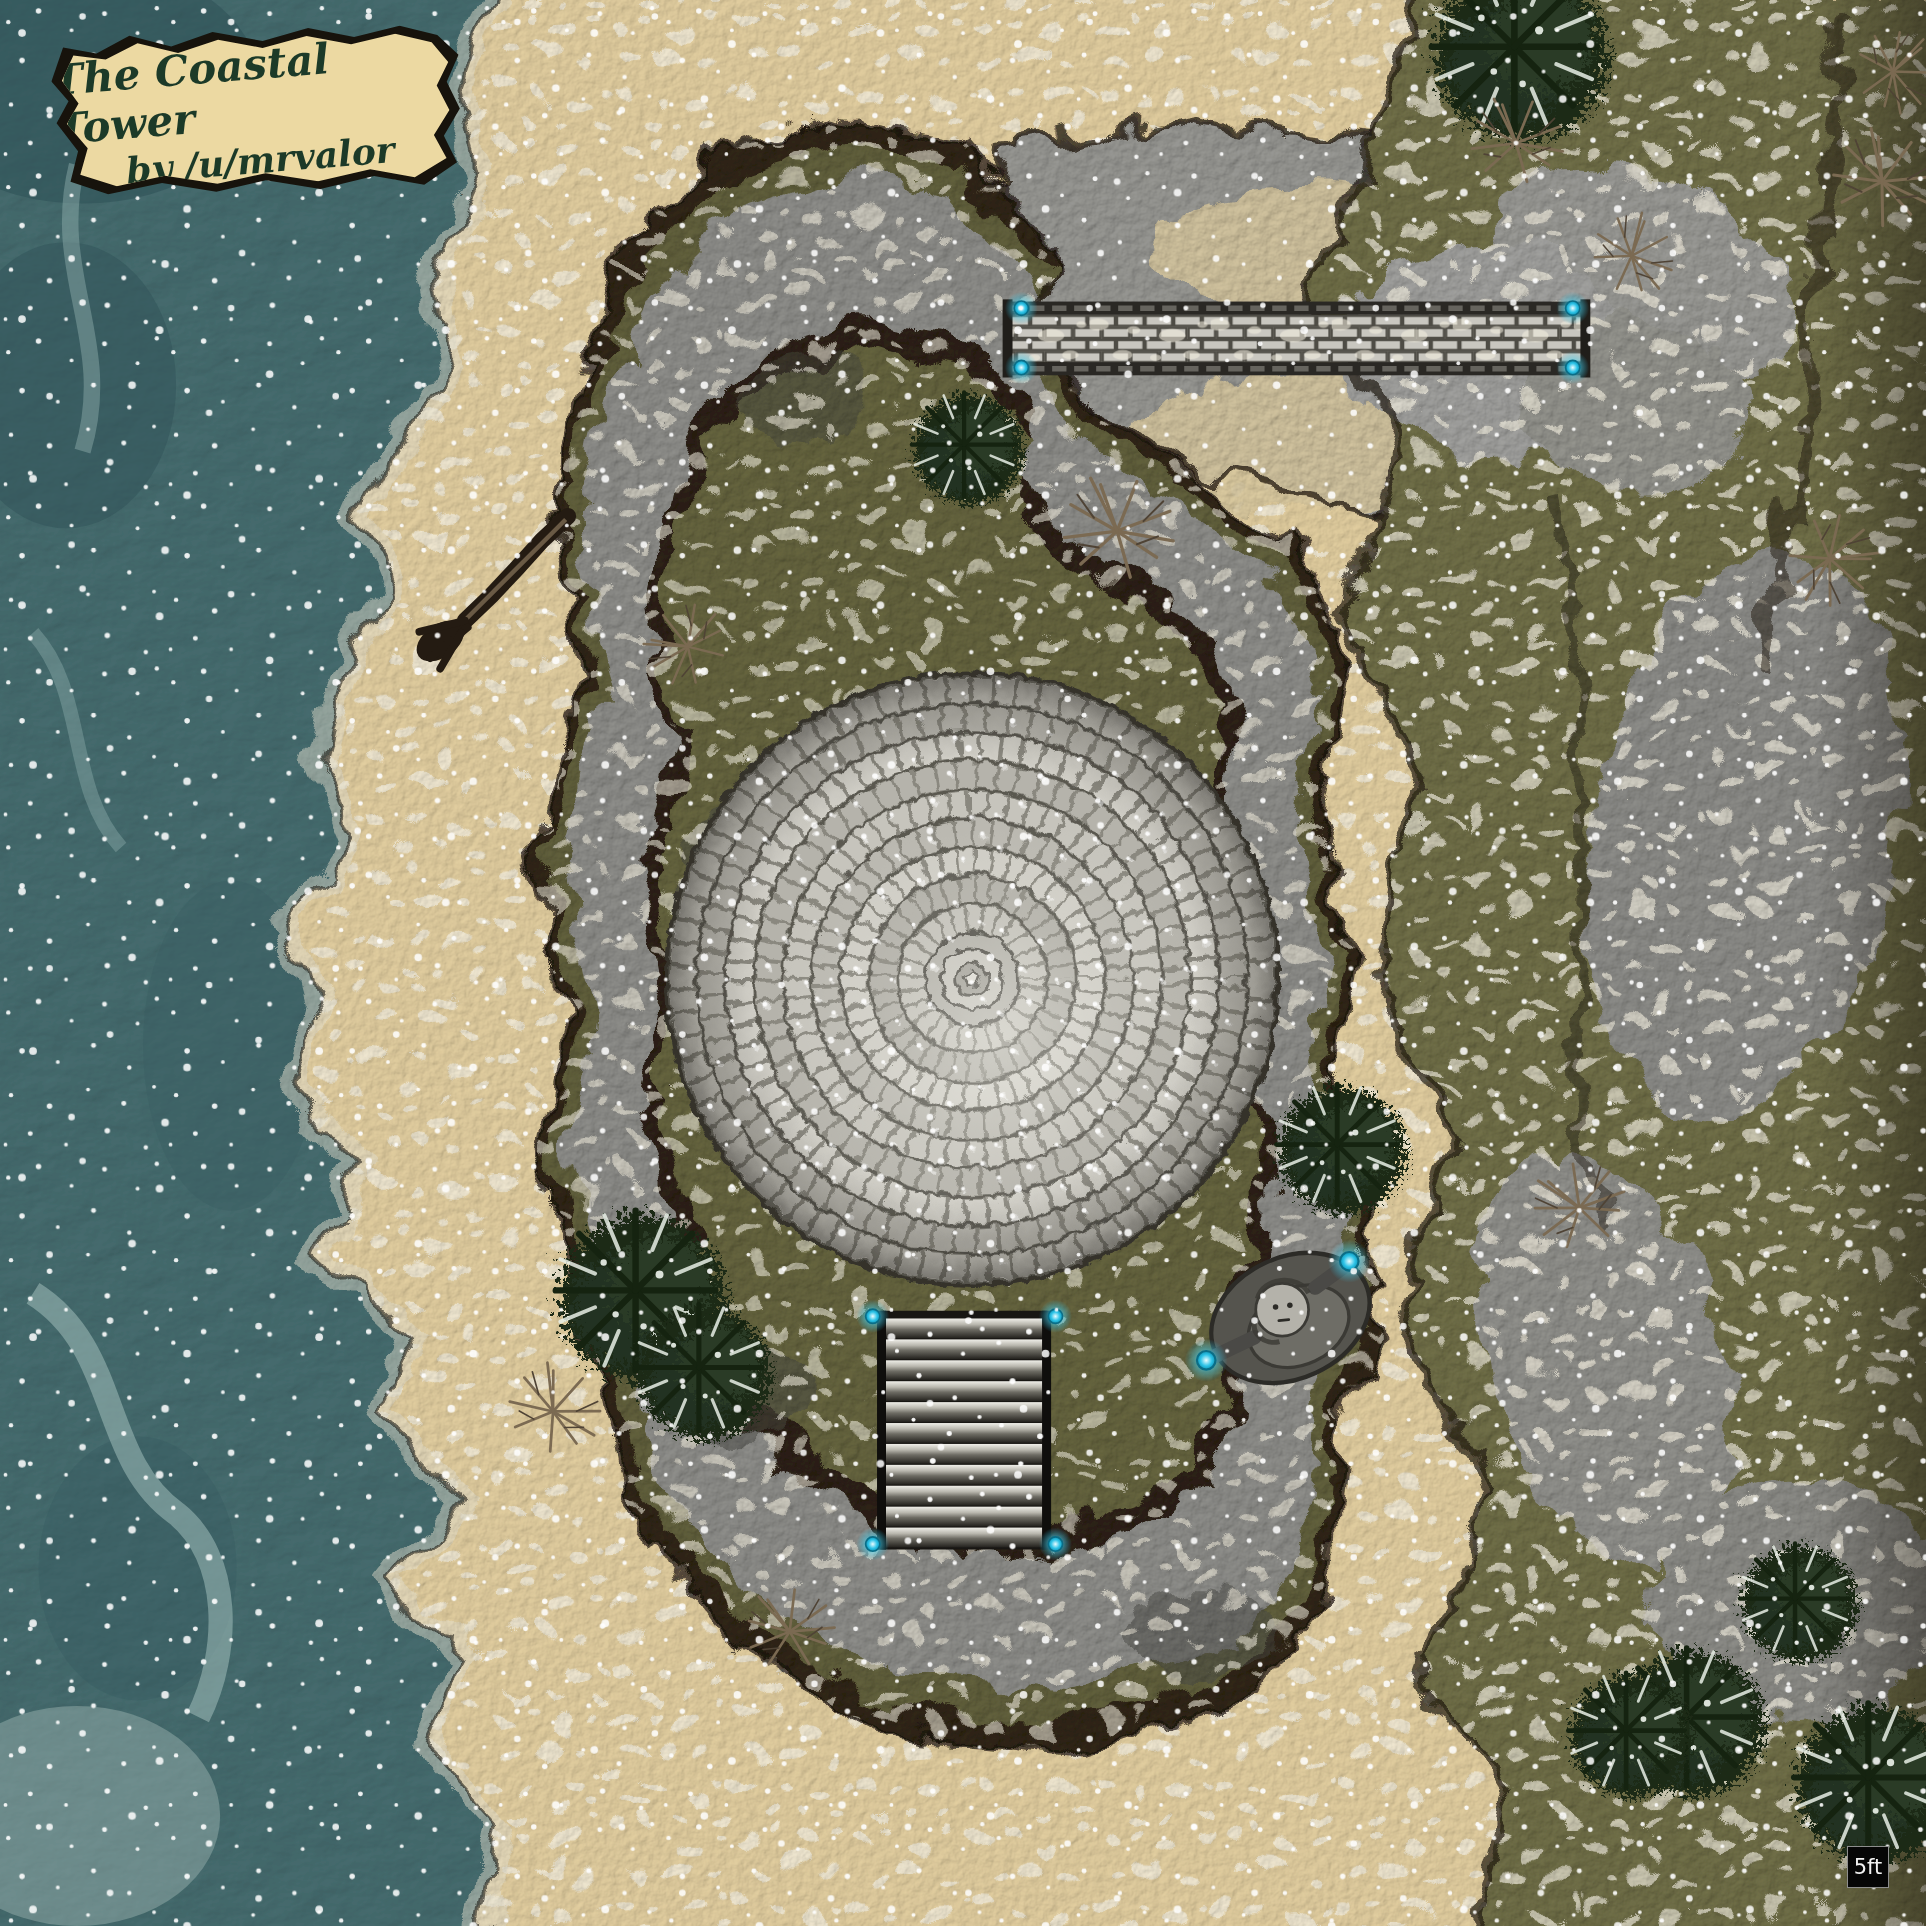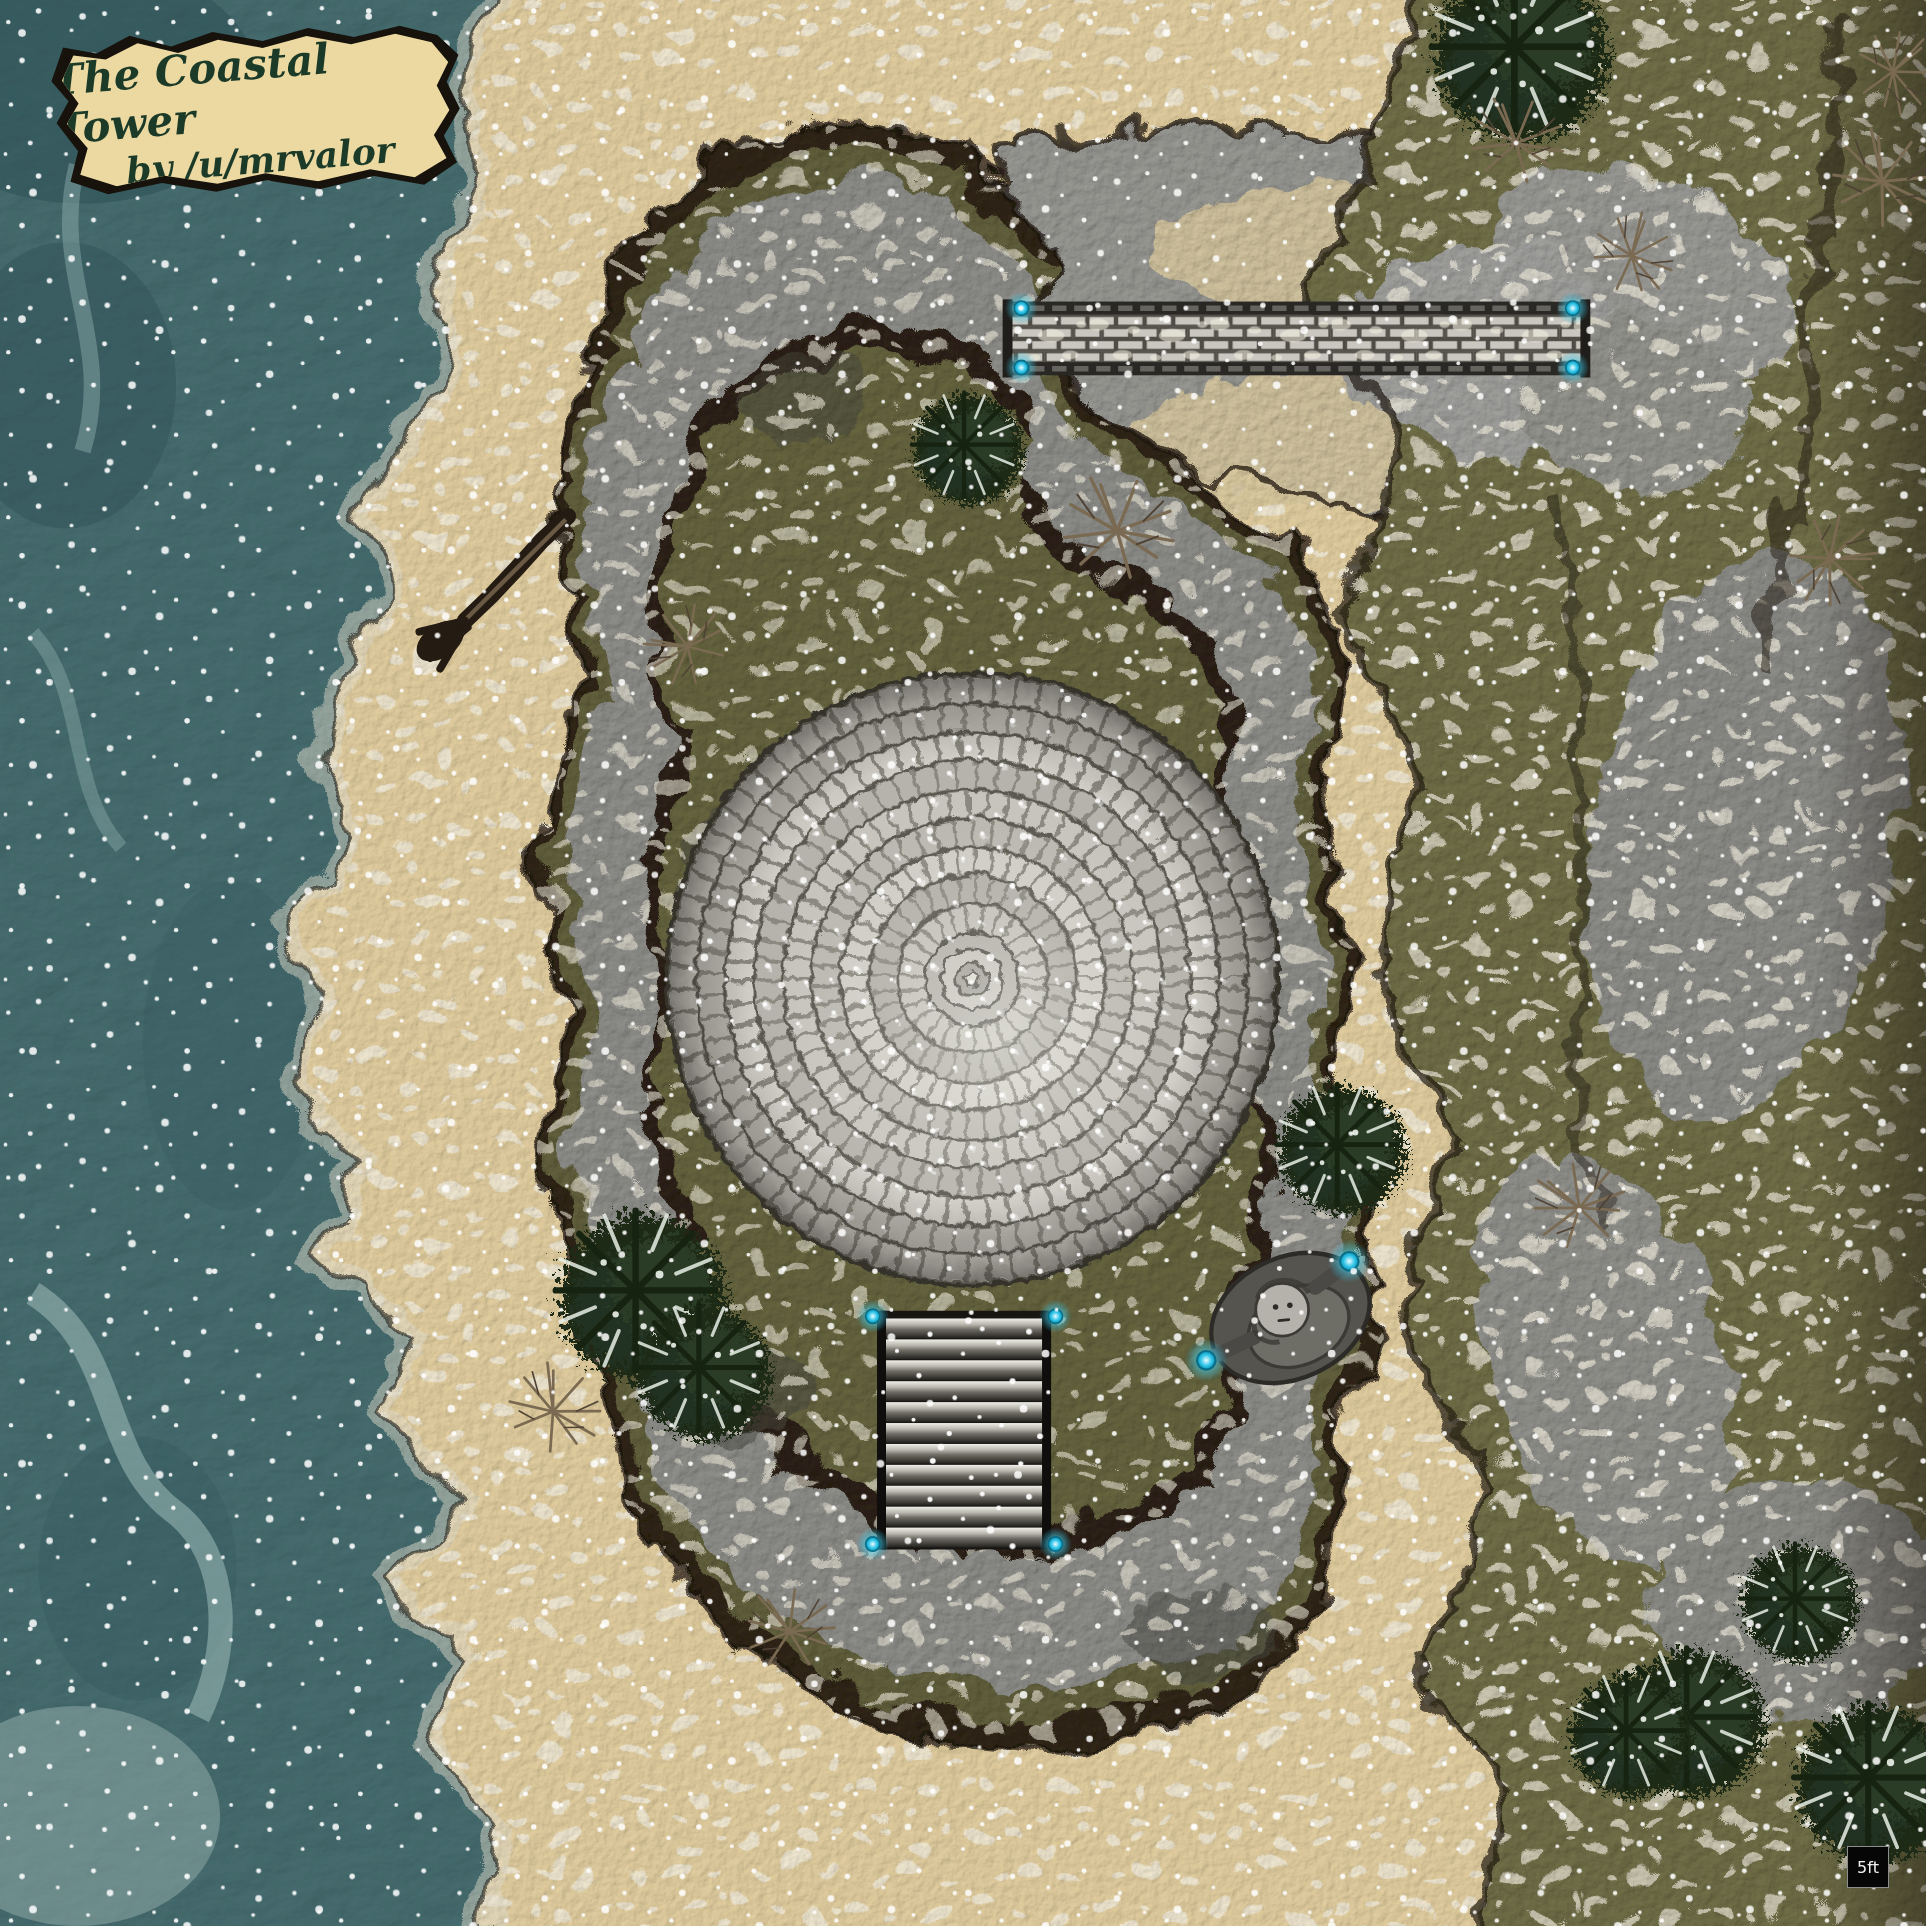--- a/index.html
+++ b/index.html
@@ -10,21 +10,21 @@
   .banner-edge{position:absolute;inset:0;background:#17130c;
     clip-path:polygon(1% 30%,4% 10%,12% 14%,20% 4%,30% 11%,40% 3%,52% 9%,63% 2%,74% 8%,85% 2%,94% 8%,99% 20%,96% 36%,99% 52%,95% 68%,98% 84%,90% 97%,78% 91%,65% 98%,52% 92%,40% 98%,27% 92%,14% 98%,5% 90%,7% 72%,2% 55%,5% 42%);}
   .banner-paper{position:absolute;inset:6.6px;background:#ecd9a2;
     clip-path:polygon(2% 28%,5% 12%,13% 15%,21% 5%,31% 12%,41% 4%,52% 10%,63% 3%,74% 9%,85% 3%,94% 9%,98% 22%,95% 37%,98% 53%,94% 69%,97% 84%,89% 96%,78% 90%,65% 97%,52% 91%,40% 97%,27% 91%,15% 97%,6% 89%,8% 72%,3% 56%,6% 43%);}
   .banner-text{position:absolute;inset:0;display:flex;flex-direction:column;align-items:center;justify-content:center;
     transform:rotate(-3.2deg);color:#1c3a28;font-family:"DejaVu Serif",serif;font-style:italic;font-weight:bold;}
   .banner-title{font-size:42px;line-height:1.18;}
   .banner-byline{font-size:36px;line-height:1.18;}
   
   .scale-box{position:absolute;left:1847px;top:1846px;width:42px;height:42px;background:#060606;border:1.1px solid #8d8d8d;
-    box-sizing:border-box;display:flex;align-items:center;justify-content:center;color:#f2f2f2;font-size:16px;font-family:"DejaVu Sans",sans-serif;}
+    box-sizing:border-box;display:flex;align-items:center;justify-content:center;color:#f2f2f2;font-size:21px;font-family:"DejaVu Sans",sans-serif;}
 </style>
 </head>
 <body>
 
 <svg class="map-svg" viewBox="0 0 3500 3500" xmlns="http://www.w3.org/2000/svg">
 <defs>
   <filter id="water" x="-5%" y="-5%" width="110%" height="110%">
     <feTurbulence type="fractalNoise" baseFrequency="0.012 0.02" numOctaves="4" seed="7" result="n"></feTurbulence>
     <feDiffuseLighting in="n" lighting-color="#cfe0dc" surfaceScale="3" result="l">
       <feDistantLight azimuth="45" elevation="58"></feDistantLight>

